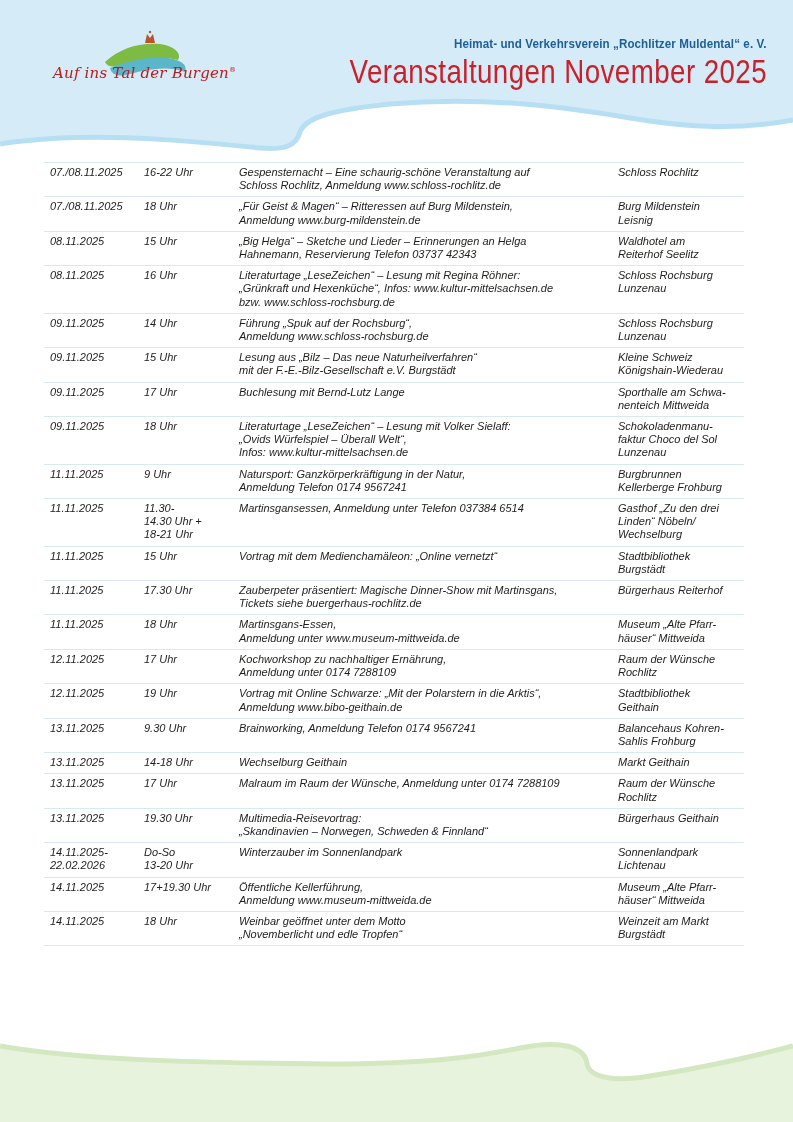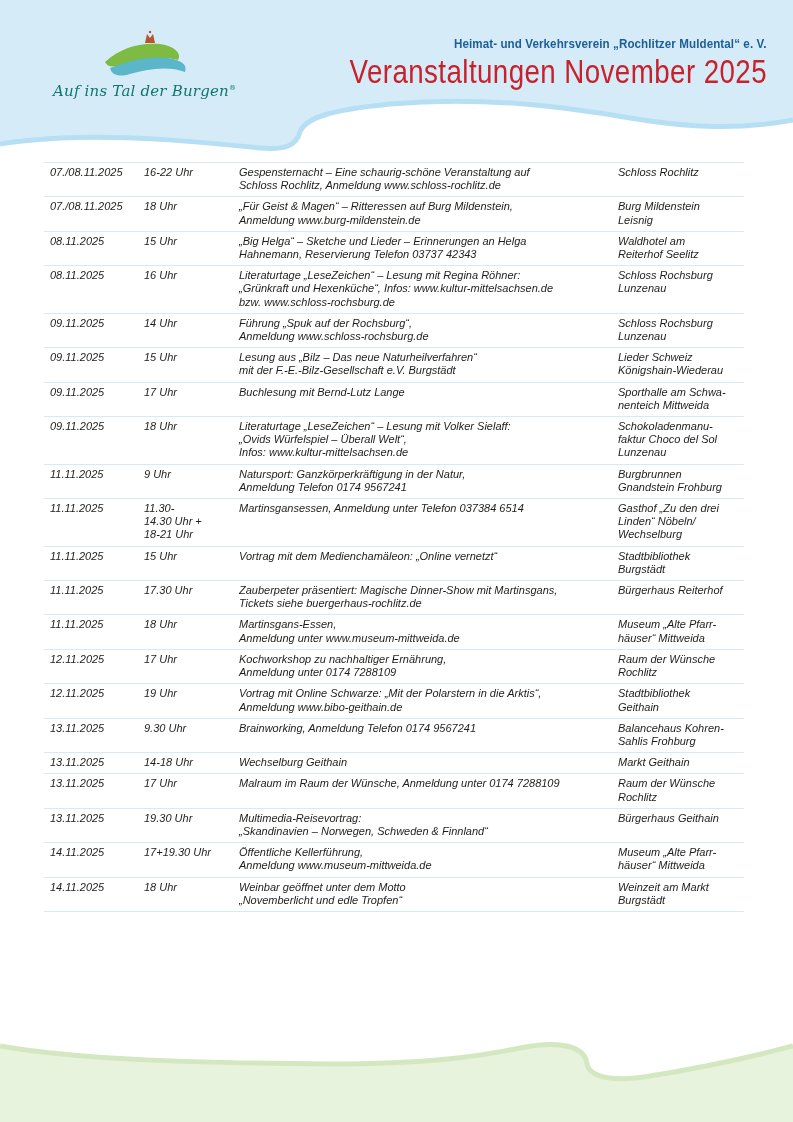--- a/index.html
+++ b/index.html
@@ -6,23 +6,23 @@
   body {
     width: 793px; height: 1122px; position: relative; overflow: hidden;
     background: #ffffff;
     font-family: "DejaVu Sans", "Liberation Sans", sans-serif;
     color: #1d1d1b;
   }
   .header-bg { position: absolute; left: 0; top: 0; width: 793px; height: 170px; }
   .footer-bg { position: absolute; left: 0; top: 1030px; width: 793px; height: 92px; }
   .logo { position: absolute; left: 50px; top: 26px; width: 210px; height: 80px; }
   .logo-tagline {
-    position: absolute; left: 53px; top: 82px; width: 210px;
+    position: absolute; left: 53px; top: 64px; width: 210px;
     font-family: "DejaVu Serif", serif; font-style: italic;
-    font-size: 15px; color: #0f766e; letter-spacing: 0.2px; white-space: nowrap;
+    font-size: 15px; color: #b91c1c; letter-spacing: 0.2px; white-space: nowrap;
   }
   .org-name {
     position: absolute; right: 26px; top: 36px;
     font-family: "Liberation Sans", sans-serif; font-weight: bold;
     font-size: 13.5px; color: #1e5e96; letter-spacing: 0.1px; white-space: nowrap;
     transform: scaleX(0.86); transform-origin: right center;
   }
   .page-title {
     position: absolute; right: 26px; top: 53px;
     font-family: "Liberation Sans", sans-serif;
@@ -112,21 +112,21 @@
         <td>Führung „Spuk auf der Rochsburg“,
 Anmeldung www.schloss-rochsburg.de</td>
         <td>Schloss Rochsburg
 Lunzenau</td>
       </tr>
       <tr>
         <td>09.11.2025</td>
         <td>15 Uhr</td>
         <td>Lesung aus „Bilz – Das neue Naturheilverfahren“
 mit der F.-E.-Bilz-Gesellschaft e.V. Burgstädt</td>
-        <td>Lieder Schweiz
+        <td>Kleine Schweiz
 Königshain-Wiederau</td>
       </tr>
       <tr>
         <td>09.11.2025</td>
         <td>17 Uhr</td>
         <td>Buchlesung mit Bernd-Lutz Lange</td>
         <td>Sporthalle am Schwa-
 nenteich Mittweida</td>
       </tr>
       <tr>
@@ -138,21 +138,21 @@
         <td>Schokoladenmanu-
 faktur Choco del Sol
 Lunzenau</td>
       </tr>
       <tr>
         <td>11.11.2025</td>
         <td>9 Uhr</td>
         <td>Natursport: Ganzkörperkräftigung in der Natur,
 Anmeldung Telefon 0174 9567241</td>
         <td>Burgbrunnen
-Gnandstein Frohburg</td>
+Kellerberge Frohburg</td>
       </tr>
       <tr>
         <td>11.11.2025</td>
         <td>11.30-
 14.30 Uhr +
 18-21 Uhr</td>
         <td>Martinsgansessen, Anmeldung unter Telefon 037384 6514</td>
         <td>Gasthof „Zu den drei
 Linden“ Nöbeln/
 Wechselburg</td>
@@ -216,20 +216,29 @@
 Rochlitz</td>
       </tr>
       <tr>
         <td>13.11.2025</td>
         <td>19.30 Uhr</td>
         <td>Multimedia-Reisevortrag:
 „Skandinavien – Norwegen, Schweden &amp; Finnland“</td>
         <td>Bürgerhaus Geithain</td>
       </tr>
       <tr>
+        <td>14.11.2025-
+22.02.2026</td>
+        <td>Do-So
+13-20 Uhr</td>
+        <td>Winterzauber im Sonnenlandpark</td>
+        <td>Sonnenlandpark
+Lichtenau</td>
+      </tr>
+      <tr>
         <td>14.11.2025</td>
         <td>17+19.30 Uhr</td>
         <td>Öffentliche Kellerführung,
 Anmeldung www.museum-mittweida.de</td>
         <td>Museum „Alte Pfarr-
 häuser“ Mittweida</td>
       </tr>
       <tr>
         <td>14.11.2025</td>
         <td>18 Uhr</td>

